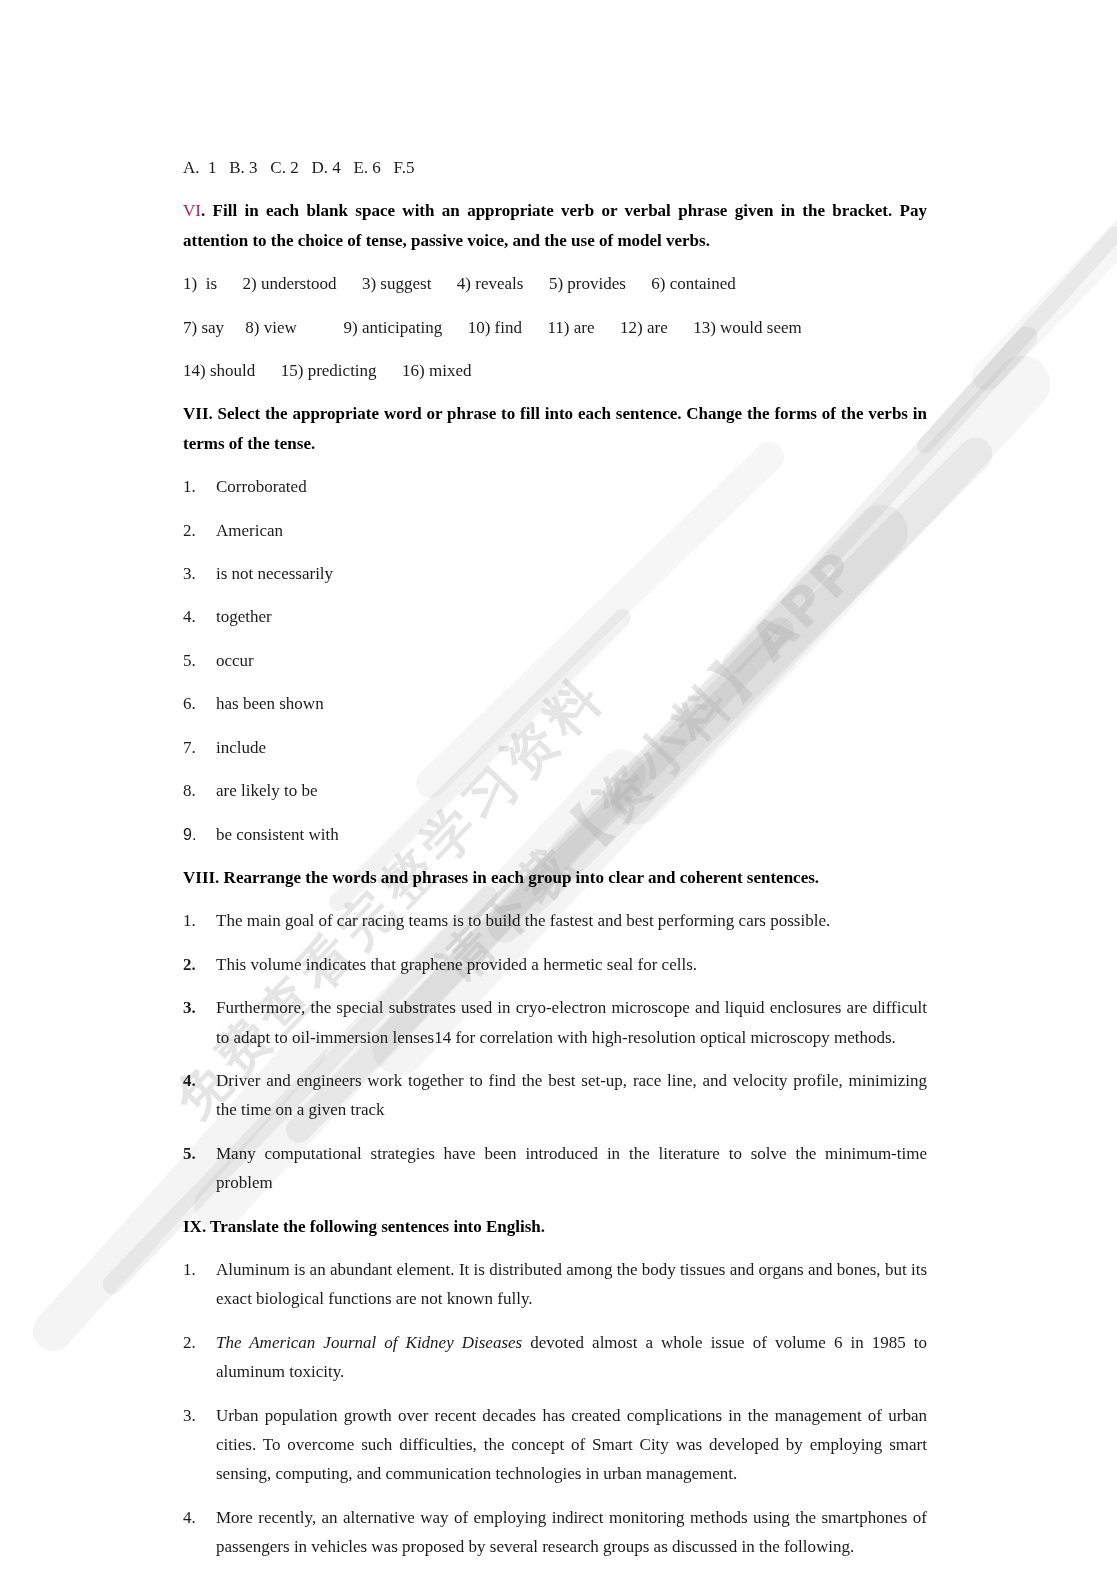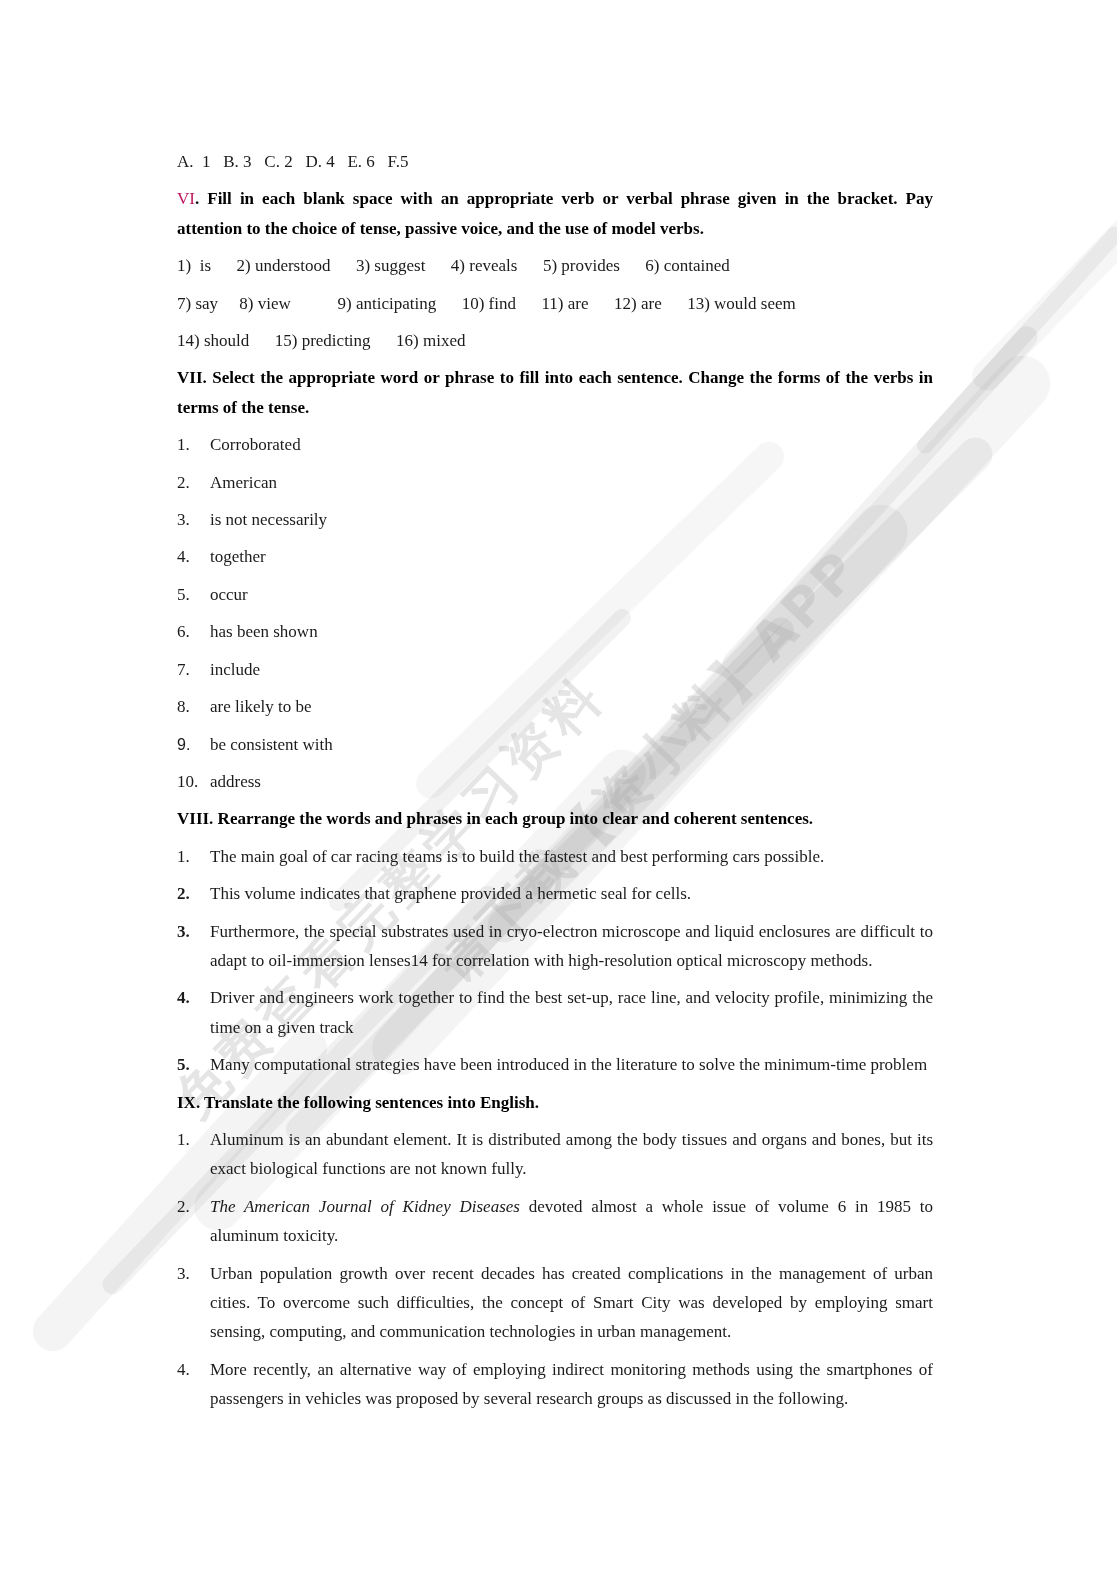--- a/index.html
+++ b/index.html
@@ -13,21 +13,21 @@
   .wm{
     position:absolute;font-family:"DejaVu Sans","Liberation Sans",sans-serif;
     font-weight:bold;color:rgba(170,170,170,0.30);white-space:nowrap;
     transform:rotate(-46deg);transform-origin:center;text-align:center;
   }
   .wm1{left:60px;top:862px;width:660px;font-size:52px;letter-spacing:7px;}
   .wm2{left:300px;top:732px;width:700px;font-size:52px;letter-spacing:4px;}
   
   .content{position:absolute;left:169px;top:139px;width:772px;z-index:1;
            font-size:17px;line-height:29.4px;}
-  .content p,.content h3,.content div{margin:8px;padding:0;}
+  .content p,.content h3,.content div{margin:14px;padding:0;}
   h3{font-size:17px;font-weight:bold;color:#000;text-align:justify;}
   .hp-reg{font-weight:normal;color:#be185d;}
   .pre{white-space:pre-wrap;}
   .h-vi{margin-top:27px;}
   .h-vii{margin-top:26px;}
   .h-viii{margin-top:24px;font-family:Liberation Serif, serif;}
   .h-ix{margin-top:26px;margin-bottom:28px;}
   .li{display:flex;}
   .li .num{flex:0 0 33px;}
   .li .num.b{font-weight:bold;}
@@ -96,24 +96,20 @@
         <span class="txt">include</span>
       </div>
     <div class="li">
         <span class="num">8.</span>
         <span class="txt">are likely to be</span>
       </div>
     <div class="li">
         <span class="num alt">9.</span>
         <span class="txt">be consistent with</span>
       </div>
-    <div class="li">
-        <span class="num">10.</span>
-        <span class="txt">address</span>
-      </div>
 
     <h3 class="h-viii">VIII. Rearrange the words and phrases in each group into clear and coherent sentences.</h3>
     <div class="li">
         <span class="num">1.</span>
         <span class="txt">The main goal of car racing teams is to build the fastest and best performing cars possible.</span>
       </div>
     <div class="li">
         <span class="num b">2.</span>
         <span class="txt">This volume indicates that graphene provided a hermetic seal for cells.</span>
       </div>

